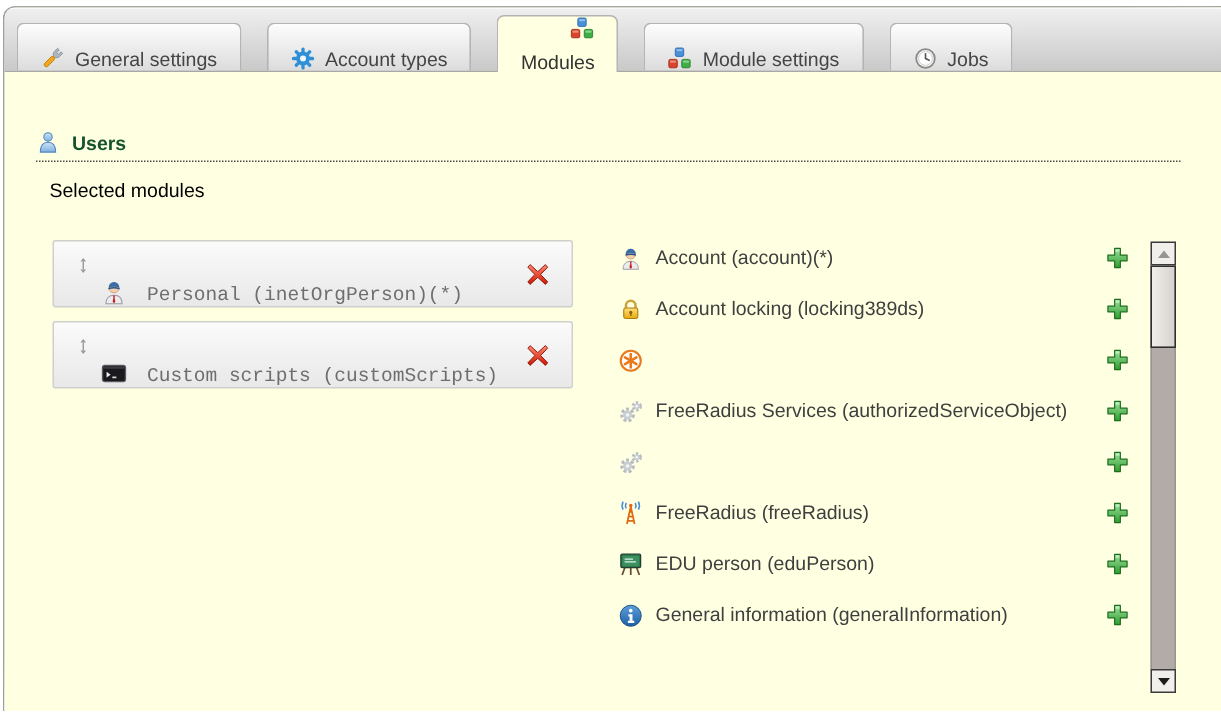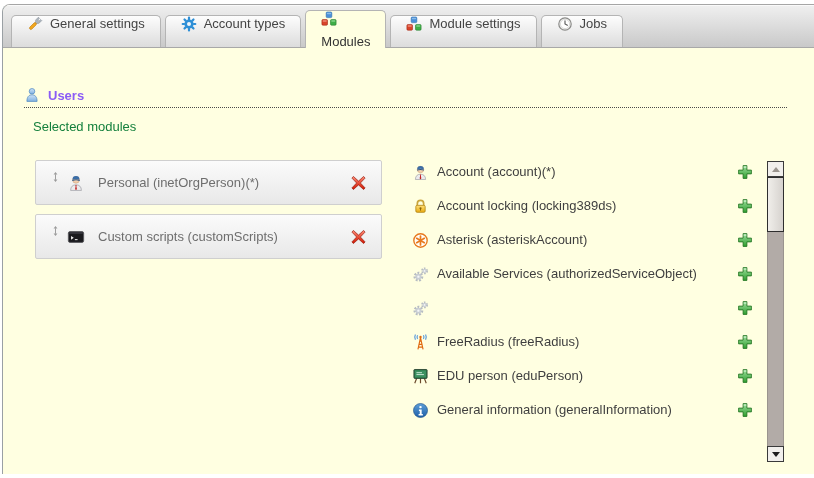--- a/index.html
+++ b/index.html
@@ -4,35 +4,35 @@
 <style>
   html,body{margin:0;padding:0;background:#ffffff;}
   body{font-family:"Liberation Sans",sans-serif;font-size:13px;}
   .page{position:relative;width:814px;height:478px;overflow:hidden;background:#ffffff;}
   .chrome{position:absolute;left:2px;top:4px;right:0;bottom:4px;
     border-left:1px solid #9aa0a4;border-top:1px solid #a6a6a6;
     border-radius:8px 0 0 0;overflow:hidden;background:#FFFFE1;}
   .tabbar{position:relative;height:42px;background:linear-gradient(#f0f0f0,#c9c9c9);
     border-bottom:1px solid #a8a8a8;display:flex;align-items:flex-end;padding-left:8px;
     box-shadow:inset 0 1px 0 #fafafa;}
-  .tab{display:flex;align-items:flex-start;gap:7px;height:31px;padding:0 15px;
+  .tab{display:flex;align-items:flex-end;gap:7px;height:31px;padding:0 15px;
     background:linear-gradient(#fdfdfd,#dcdcdc);border:1px solid #b4b4b4;border-bottom:none;
-    border-radius:5px 5px 0 0;margin-right:4px;color:#444;cursor:pointer;white-space:nowrap;}
+    border-radius:5px 5px 0 0;margin-right:17px;color:#444;cursor:pointer;white-space:nowrap;}
   .tab.active{height:37px;background:#FFFFE1;margin-bottom:-1px;z-index:2;color:#333;flex-direction:column;}
   .ic16{width:16px;height:16px;flex:none;}
   .content{position:relative;height:calc(100% - 43px);background:#FFFFE1;}
   .section-head{position:absolute;left:21px;top:39px;width:763px;display:flex;align-items:center;
-    gap:8px;padding-bottom:4px;border-bottom:1px dotted #4a4a4a;color:#8b5cf6;font-weight:bold;}
-  .col-label{position:absolute;top:71px;color:#15803d;}
+    gap:8px;padding-bottom:4px;border-bottom:1px dotted #4a4a4a;color:#14532d;font-weight:bold;}
+  .col-label{position:absolute;top:71px;color:#000000;}
   .lbl-left{left:30px;}
   .lbl-right{left:409px;}
   .sel-list{position:absolute;left:32px;top:112px;width:347px;}
   .sel-row{position:relative;height:45px;margin-bottom:9px;box-sizing:border-box;
     background:linear-gradient(#fbfbfb,#e8e8e8);border:1px solid #cfcfcf;border-radius:2px;
-    display:flex;align-items:center;}
+    display:flex;align-items:flex-end;font-family:Liberation Mono, monospace;}
   .sel-row .drag{position:absolute;left:14px;top:9px;width:11px;height:14px;cursor:grab;}
   .sel-row .mod-ic{width:18px;height:18px;margin-left:31px;flex:none;}
   .sel-row .lbl{margin-left:13px;color:#6e6e6e;}
   .sel-row .rm{position:absolute;right:14px;top:50%;transform:translateY(-50%);
     width:17px;height:17px;cursor:pointer;}
   .av-list{position:absolute;left:409px;top:116px;width:341px;}
   .av-row{height:34px;display:flex;align-items:flex-start;}
   .av-row .mod-ic{width:17px;height:17px;flex:none;}
   .av-row .lbl{margin-left:8px;color:#3f3f3f;white-space:nowrap;}
   .av-row .add{margin-left:auto;width:16px;height:16px;flex:none;cursor:pointer;}
@@ -268,30 +268,29 @@
             </svg>
             <span class="lbl">Account locking (locking389ds)</span>
             <svg class="add">
               <use href="#i-plus"></use>
             </svg>
           </div>
           <div class="av-row">
             <svg class="mod-ic">
               <use href="#i-asterisk"></use>
             </svg>
-            <span class="lbl">Asterisk (asteriskAccount)</span>
             <svg class="add">
               <use href="#i-plus"></use>
             </svg>
           </div>
           <div class="av-row">
             <svg class="mod-ic">
               <use href="#i-gears"></use>
             </svg>
-            <span class="lbl">Available Services (authorizedServiceObject)</span>
+            <span class="lbl">FreeRadius Services (authorizedServiceObject)</span>
             <svg class="add">
               <use href="#i-plus"></use>
             </svg>
           </div>
           <div class="av-row">
             <svg class="mod-ic">
               <use href="#i-gears"></use>
             </svg>
             <svg class="add">
               <use href="#i-plus"></use>

